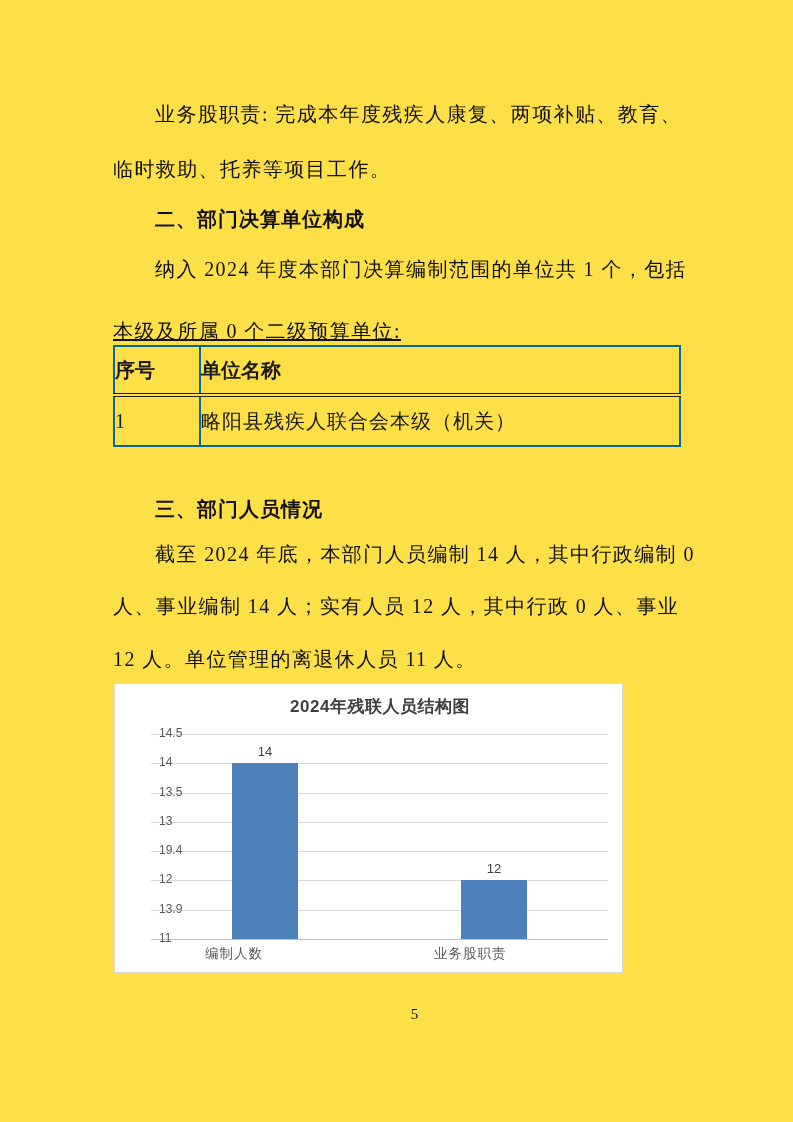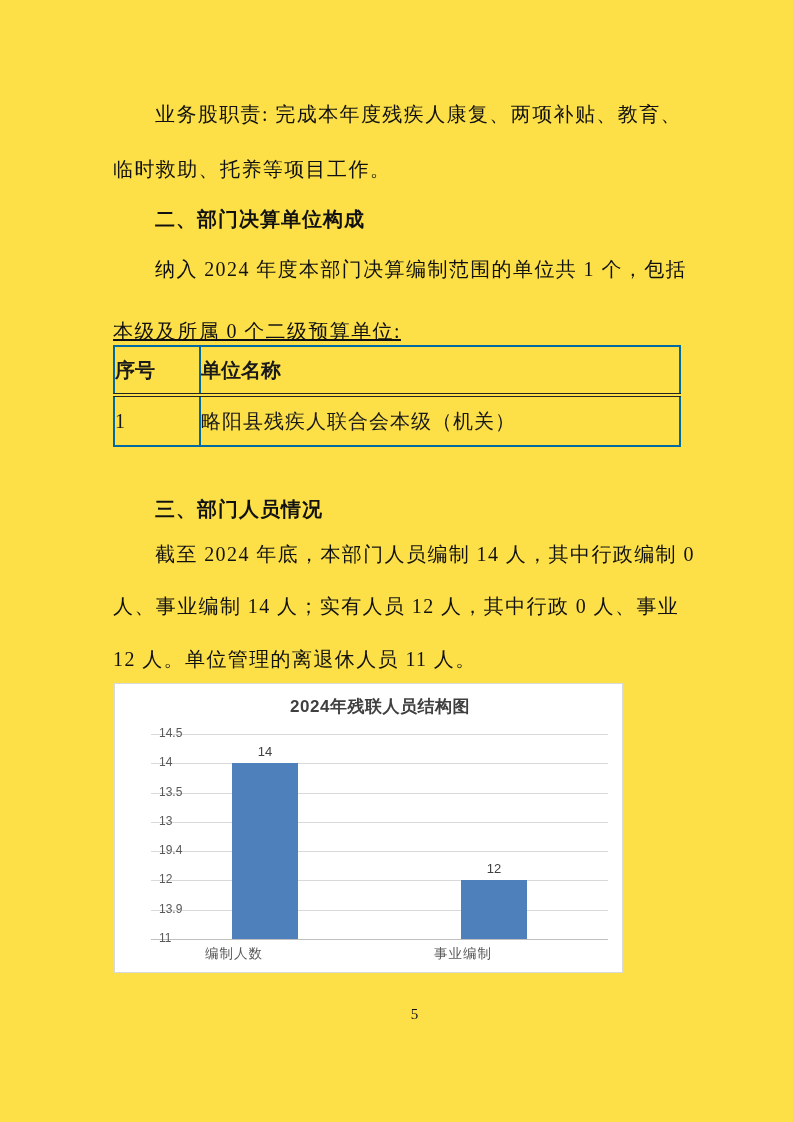--- a/index.html
+++ b/index.html
@@ -173,19 +173,19 @@
         <div class="y-tick-label" style="left: 0px; top: 188px; color: rgb(89, 89, 89);">12</div>
         <div class="gridline" style="left: 36px; width: 457px; top: 226px; background: rgb(217, 217, 217);"></div>
         <div class="y-tick-label" style="left: 0px; top: 218px; color: rgb(89, 89, 89);">13.9</div>
         <div class="gridline baseline" style="left: 36px; width: 457px; top: 255px;"></div>
         <div class="y-tick-label" style="left: 0px; top: 247px; color: rgb(89, 89, 89);">11</div>
         <div class="chart-bar" style="left: 117px; top: 79px; height: 176px; background: rgb(78, 128, 188);"></div>
         <div class="bar-value-label" style="left: 117px; top: 60px;">14</div>
         <div class="x-category-label" style="left: 90px; top: 261px;">编制人数</div>
         <div class="chart-bar" style="left: 346px; top: 196px; height: 59px; background: rgb(78, 128, 188);"></div>
         <div class="bar-value-label" style="left: 346px; top: 177px;">12</div>
-        <div class="x-category-label" style="left: 319px; top: 261px;">事业编制</div>
+        <div class="x-category-label" style="left: 319px; top: 261px;">业务股职责</div>
       </div>
   </div>
 
   <div class="page-number">5</div>
 
 </div>
 
 </body></html>

